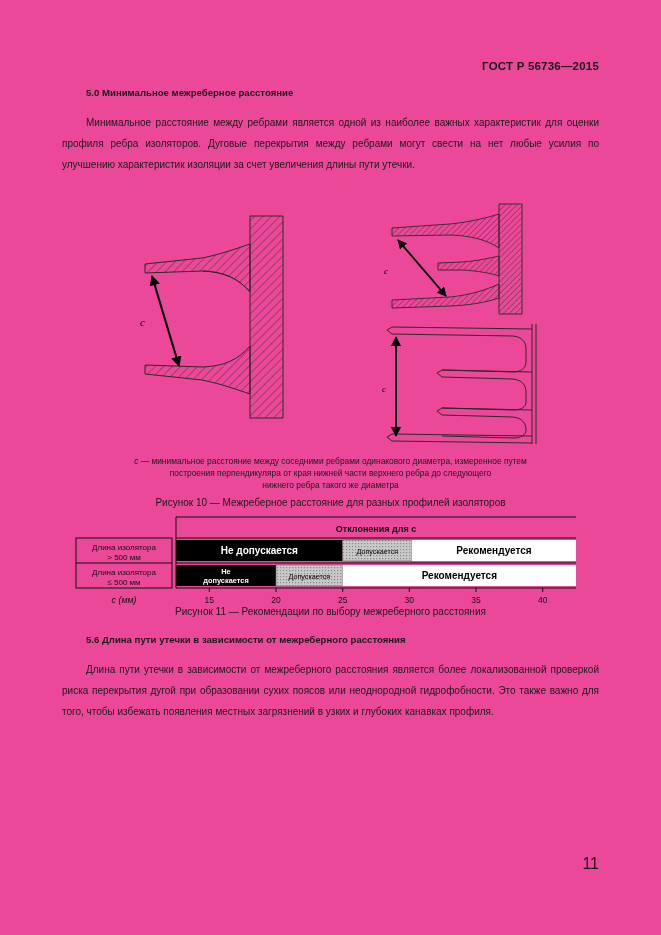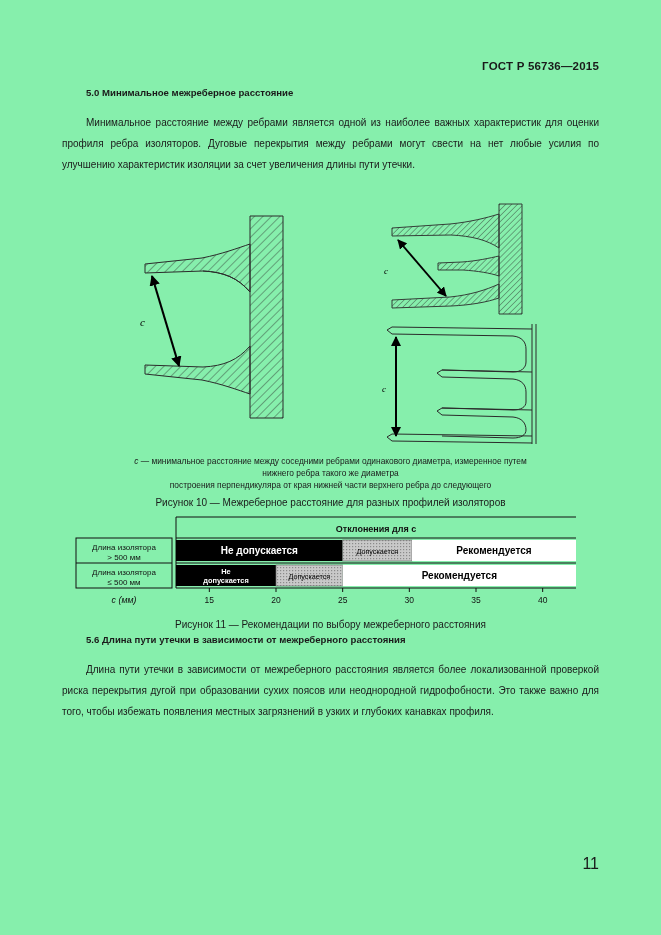--- a/index.html
+++ b/index.html
@@ -12,21 +12,21 @@
     height: 935px;
     position: relative;
     font-family: "Liberation Sans", "DejaVu Sans", sans-serif;
     color: #1a1a1a;
     overflow: hidden;
   }
 
   .page {
     position: absolute;
     inset: 0;
-    background: #86efac;
+    background: #ec4899;
   }
 
   
   .doc-header {
     position: absolute;
     top: 60px;
     right: 62px;
     font-size: 11.5px;
     font-weight: bold;
     letter-spacing: 0.2px;
@@ -92,21 +92,21 @@
   
   .chart-wrap {
     position: absolute;
     left: 76px;
     top: 516px;
     width: 500px;
     height: 98px;
   }
   .chart-wrap svg { display: block; overflow: visible; }
 
-  #fig11-caption { top: 619px; text-align: center; }
+  #fig11-caption { top: 606px; text-align: center; }
 
   
   .content-lower {
     position: absolute;
     left: 62px;
     top: 633px;
     width: 537px;
   }
 
   
@@ -247,22 +247,22 @@
         <line x1="334" y1="141" x2="334" y2="240" stroke="#000" stroke-width="2" marker-start="url(#arrowStart)" marker-end="url(#arrowEnd)"></line>
         <text x="320" y="196" font-size="9" stroke="none" font-family="Liberation Serif, DejaVu Serif, serif" font-style="italic" fill="#000">c</text>
       </g>
     </svg>
   </div>
 
   <div class="fig-note">
     <div>
       <span class="c-italic">c</span><span> — минимальное расстояние между соседними ребрами одинакового диаметра, измеренное путем</span>
     </div>
+    <div>построения перпендикуляра от края нижней части верхнего ребра до следующего</div>
     <div>нижнего ребра такого же диаметра</div>
-    <div>построения перпендикуляра от края нижней части верхнего ребра до следующего</div>
   </div>
 
   <div class="fig-caption" id="fig10-caption">Рисунок 10 — Межреберное расстояние для разных профилей изоляторов</div>
 
   <div class="chart-wrap">
     <svg id="chart-svg" width="500" height="98" viewBox="0 0 500 98" xmlns="http://www.w3.org/2000/svg">
       <defs>
         <pattern id="dotHatch" width="3" height="3" patternUnits="userSpaceOnUse">
           <rect width="3" height="3" fill="#c9c9c9"></rect>
           <rect width="1.2" height="1.2" fill="#8a8a8a"></rect>

